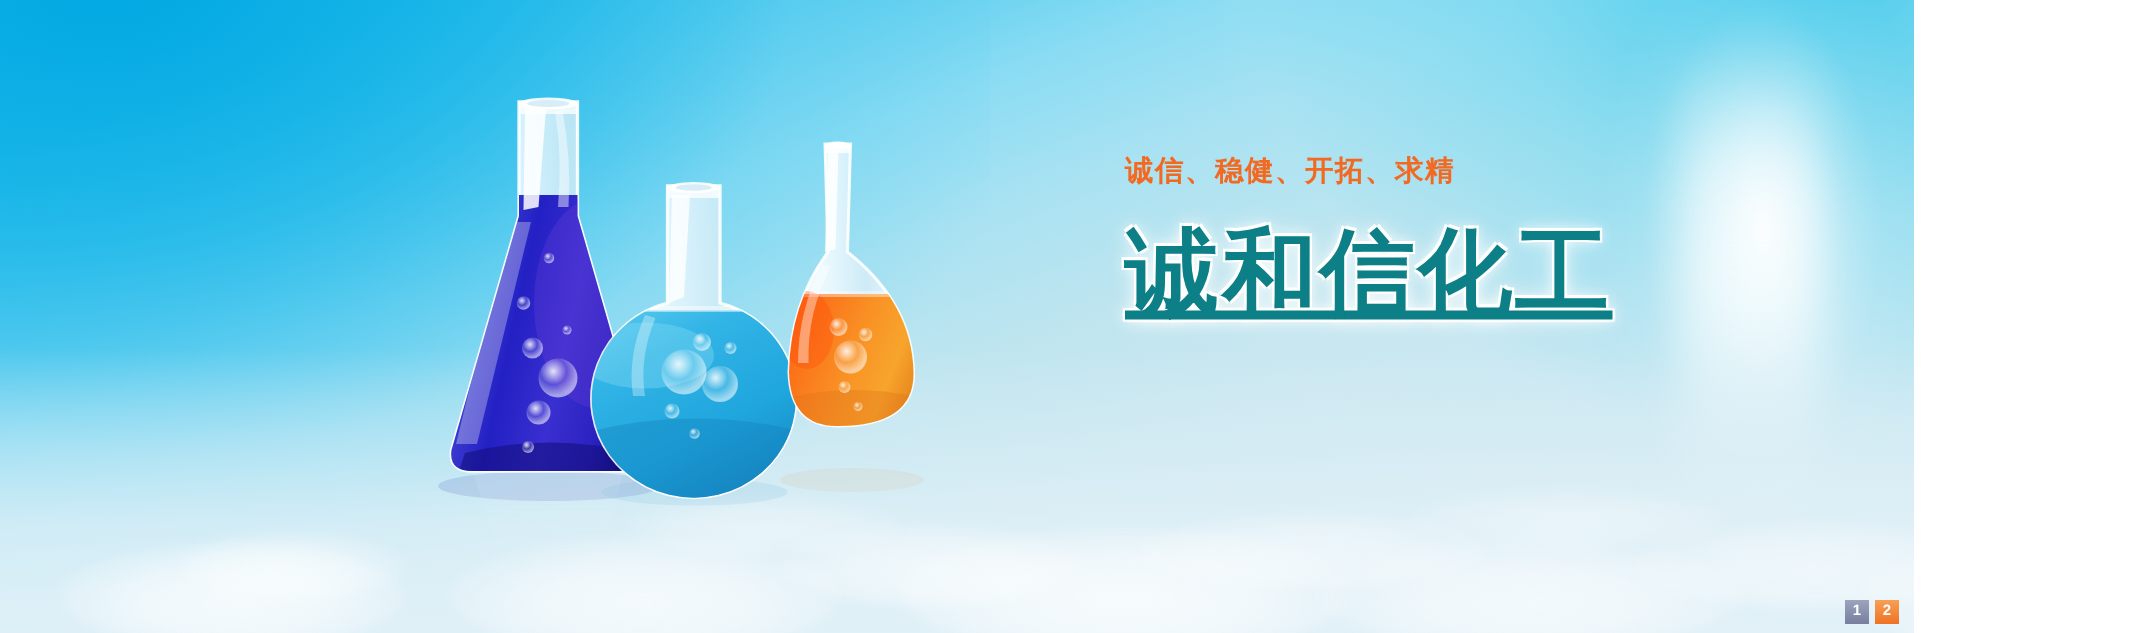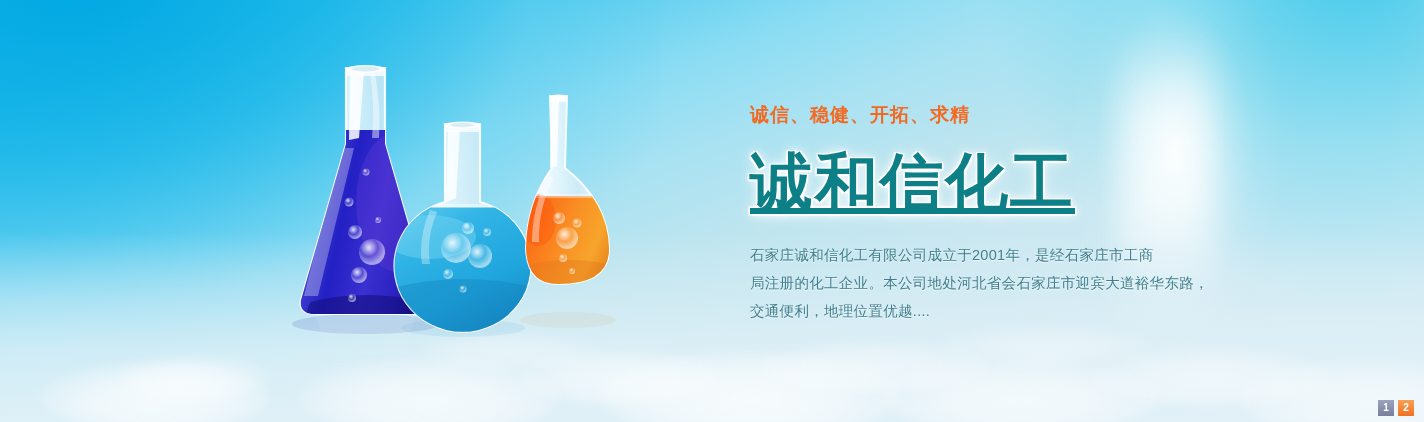--- a/index.html
+++ b/index.html
@@ -6,21 +6,21 @@
     margin: 0;
     padding: 0;
     background: #ffffff;
   }
   body {
     font-family: "Liberation Sans", "DejaVu Sans", sans-serif;
   }
 
   .banner {
     position: relative;
-    width: 1424px;
+    width: 1276px;
     height: 422px;
     overflow: hidden;
     
     background:
       linear-gradient(160deg,
         #10b3e8 0%,
         #28bdea 11%,
         #59cdef 22%,
         #8adcf3 33%,
         #a9e2f2 43%,
@@ -336,25 +336,20 @@
         <path d="M268,124 Q252,156 252,190 L259,190 Q258,156 274,126 Z" fill="#ffffff" opacity="0.40"></path>
         <path d="M270,44 L287,44 L287,50 L270,50 Z" fill="#ffffff" opacity="0.8"></path>
         <ellipse cx="278.5" cy="45" rx="8.5" ry="2.6" fill="#ffffff" opacity="0.92"></ellipse>
       </g>
     </svg>
   </div>
 
   <div class="copy">
     <div class="tagline">诚信、稳健、开拓、求精</div>
     <h1 class="headline">诚和信化工</h1>
-    <div class="desc">
-      <p>石家庄诚和信化工有限公司成立于2001年，是经石家庄市工商</p>
-      <p>局注册的化工企业。本公司地处河北省会石家庄市迎宾大道裕华东路，</p>
-      <p>交通便利，地理位置优越....</p>
-    </div>
   </div>
 
   <div class="pager">
     <button class="pager-dot inactive">1</button>
     <button class="pager-dot active">2</button>
   </div>
 
 </div>
 
 </body></html>

